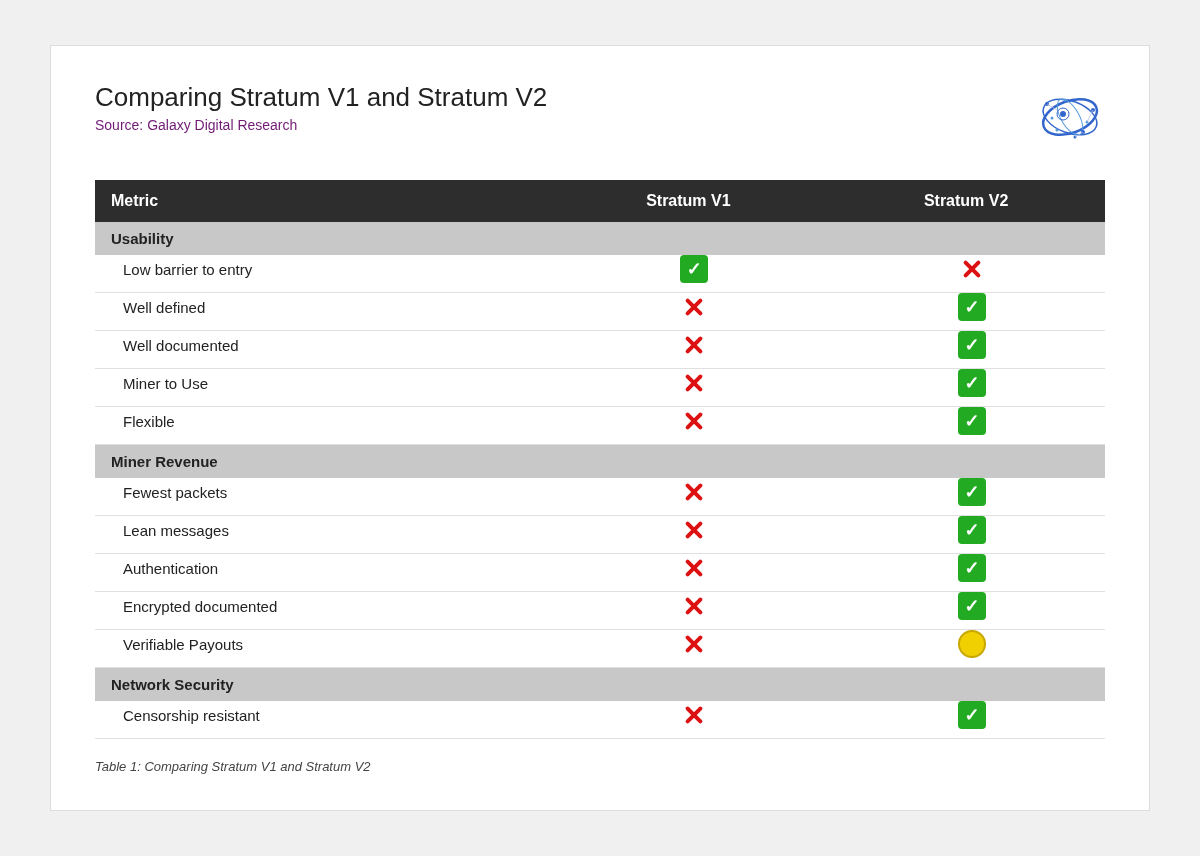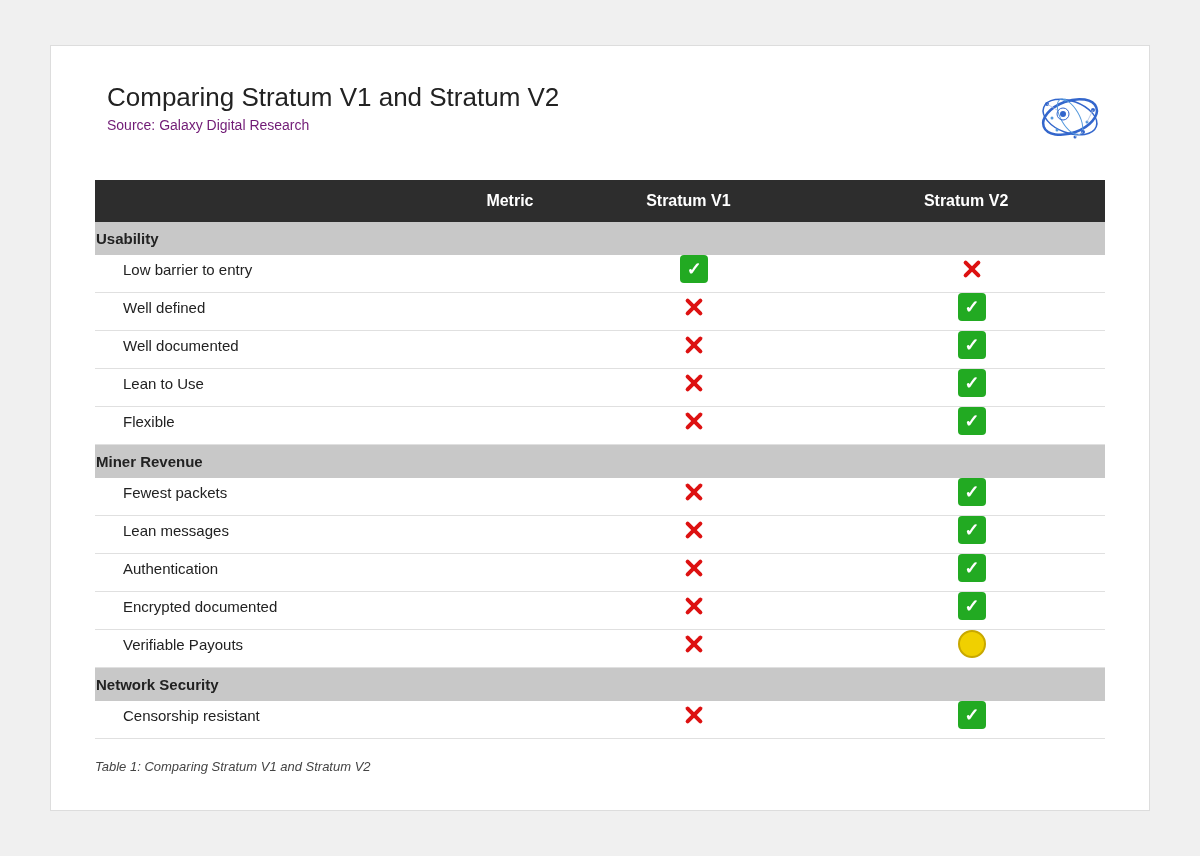--- a/index.html
+++ b/index.html
@@ -16,21 +16,20 @@
       width: 1100px;
       padding: 36px 44px 36px 44px;
       border: 1px solid #ddd;
       position: relative;
     }
     .header-area {
       display: flex;
       justify-content: space-between;
       align-items: flex-start;
       margin-bottom: 18px;
-      margin-left: 12px;
     }
     .title-block {}
     .main-title {
       font-size: 26px;
       font-weight: 400;
       color: #222;
       margin-bottom: 4px;
     }
     .subtitle {
       font-size: 14px;
@@ -53,34 +52,34 @@
       font-size: 15px;
     }
     thead tr th {
       background: #2d2d2d;
       color: #ffffff;
       padding: 12px 16px;
       font-weight: 600;
       font-size: 16px;
     }
     thead tr th:first-child {
-      text-align: right;
+      text-align: left;
       width: 45%;
       margin-left: 16px;
     }
     thead tr th:not(:first-child) {
       text-align: center;
       width: 27.5%;
     }
     tr.section-row td {
       background: #c8c8c8;
       color: #222;
       font-weight: 600;
       font-size: 15px;
-      padding: 8px 1px;
+      padding: 8px 16px;
     }
     tr.data-row td {
       background: #ffffff;
       padding: 0 16px 9px 28px;
       border-bottom: 1px solid #e0e0e0;
       color: #222;
     }
     tr.data-row td:not(:first-child) {
       text-align: center;
       vertical-align: middle;
@@ -200,21 +199,21 @@
         <td>Well defined</td>
         <td><span class="cross-icon"></span></td>
         <td><span class="check-icon"></span></td>
       </tr>
         <tr class="data-row">
         <td>Well documented</td>
         <td><span class="cross-icon"></span></td>
         <td><span class="check-icon"></span></td>
       </tr>
         <tr class="data-row">
-        <td>Lean to Use</td>
+        <td>Miner to Use</td>
         <td><span class="cross-icon"></span></td>
         <td><span class="check-icon"></span></td>
       </tr>
         <tr class="data-row">
         <td>Flexible</td>
         <td><span class="cross-icon"></span></td>
         <td><span class="check-icon"></span></td>
       </tr>
         <tr class="section-row">
           <td colspan="3">Miner Revenue</td>

